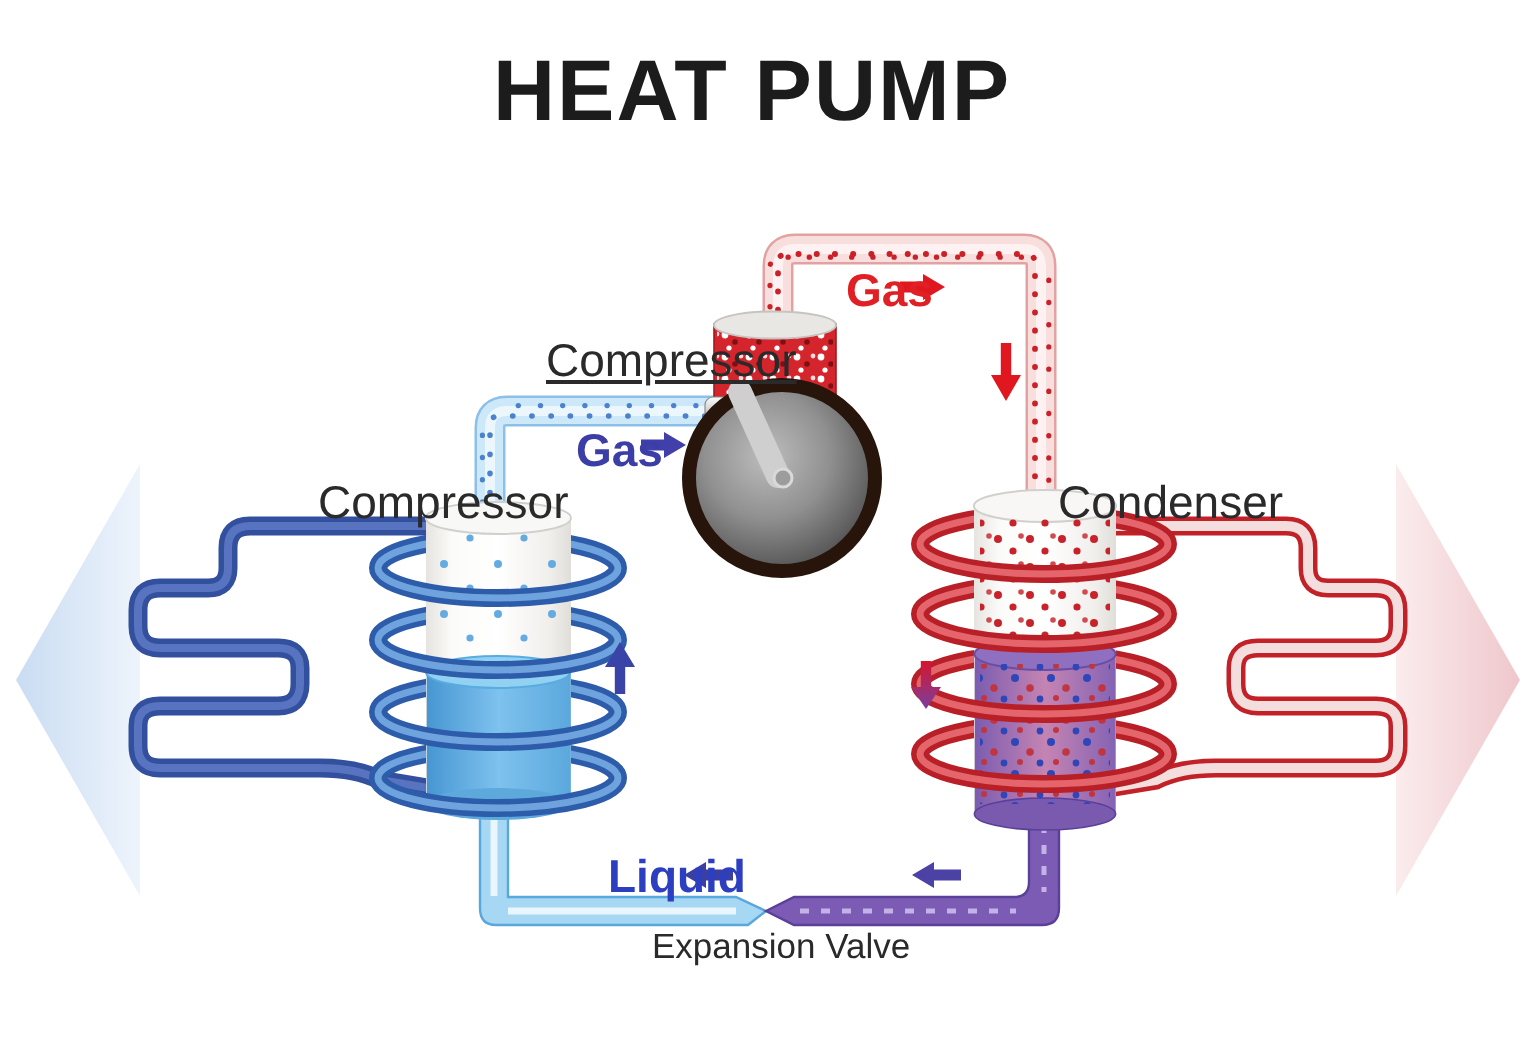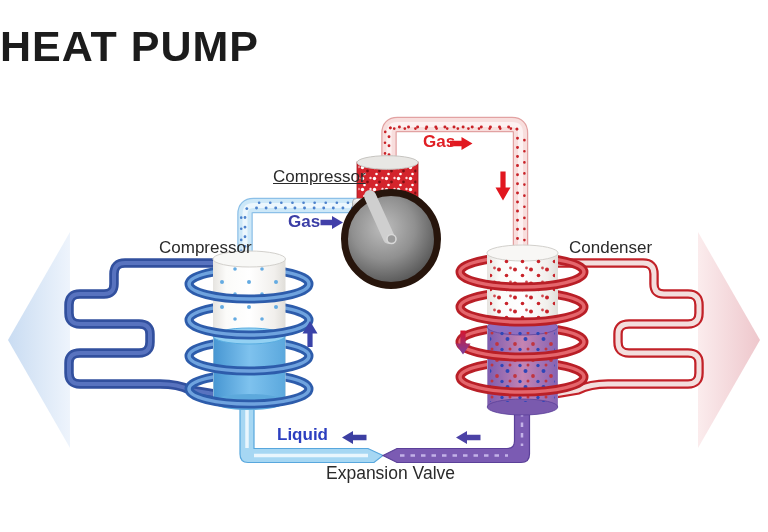--- a/index.html
+++ b/index.html
@@ -1,21 +1,21 @@
 <!DOCTYPE html>
 <html style="--title-color: #1c1c1c; --label-color: #2a2a2a; --hot-text: #e02025; --cool-text: #3b3ea6; --liquid-text: #2c3fc0; --hot-coil: #c22128; --cold-coil: #32509e; --liquid-pipe: #a6d7f3; --expansion-pipe: #7b5bb3; --cold-big-arrow: #dce8f6; --hot-big-arrow: #f5dde0;"><head>
 <meta charset="utf-8">
 <style>
   html,body{margin:0;padding:0;background:#fff;}
   .canvas{position:relative;width:768px;height:532px;background:#ffffff;overflow:hidden;
           font-family:"Liberation Sans",sans-serif;}
   .diagram-svg{position:absolute;left:0;top:0;}
-  .title{position:absolute;top:22px;left:0;width:752px;text-align:left;
+  .title{position:absolute;top:22px;left:0;width:752px;text-align:center;
          font-size:43px;font-weight:bold;letter-spacing:1px;color:var(--title-color,#1c1c1c);}
-  .lbl{position:absolute;font-size:17px;color:var(--label-color,#2a2a2a);white-space:nowrap;}
+  .lbl{position:absolute;font-size:23px;color:var(--label-color,#2a2a2a);white-space:nowrap;}
   .lbl.hot{color:var(--hot-text,#e02025);font-weight:bold;}
   .lbl.cool{color:var(--cool-text,#3b3ea6);font-weight:bold;}
   .lbl.liq{color:var(--liquid-text,#2c3fc0);font-weight:bold;}
 </style>
 </head>
 <body>
 
 <div class="canvas">
 
 <svg class="diagram-svg" width="768" height="532" viewBox="0 0 768 532">
@@ -185,19 +185,19 @@
   <path fill="url(#gRP)" d="M460.4,330.5 L465.6,330.5 L465.6,343.5 L470.5,343.5 L463,354.5 L455.5,343.5 L460.4,343.5 Z"></path>
   <path fill="#3c3fa2" d="M342,437.5 L353,431 L353,434.8 L366.5,434.8 L366.5,440.2 L353,440.2 L353,444 Z"></path>
   <path fill="#4c42a6" d="M456,437.5 L467,431 L467,434.8 L480.5,434.8 L480.5,440.2 L467,440.2 L467,444 Z"></path>
   <path fill="#e1171f" d="M472.5,143.5 L461.5,137 L461.5,140.8 L450,140.8 L450,146.2 L461.5,146.2 L461.5,150 Z"></path>
   <path fill="#413fa9" d="M343,222.5 L332,216 L332,219.8 L320.5,219.8 L320.5,225.2 L332,225.2 L332,229 Z"></path>
 </svg>
 
 <div class="title">HEAT PUMP</div>
 <div class="lbl" style="left:273px;top:167px;text-decoration:underline;">Compressor</div>
 <div class="lbl" style="left:159px;top:238px;">Compressor</div>
-<div class="lbl" style="left:529px;top:238px;margin-left:40px;">Condenser</div>
+<div class="lbl" style="left:529px;top:238px;">Condenser</div>
 <div class="lbl" style="left:326px;top:463px;font-size:17.5px;text-align:right;">Expansion Valve</div>
 <div class="lbl hot" style="left:423px;top:132px;">Gas</div>
 <div class="lbl cool" style="left:288px;top:212px;">Gas</div>
-<div class="lbl liq" style="left:277px;top:425px;">Liquid</div>
+<div class="lbl liq" style="left:304px;top:425px;">Liquid</div>
 
 </div>
 
 </body></html>

